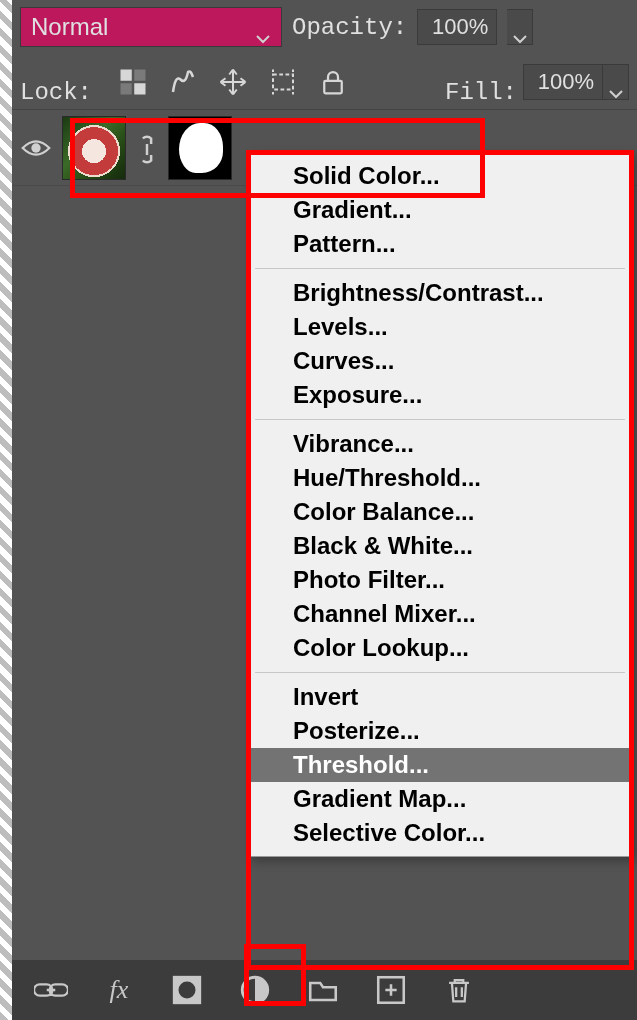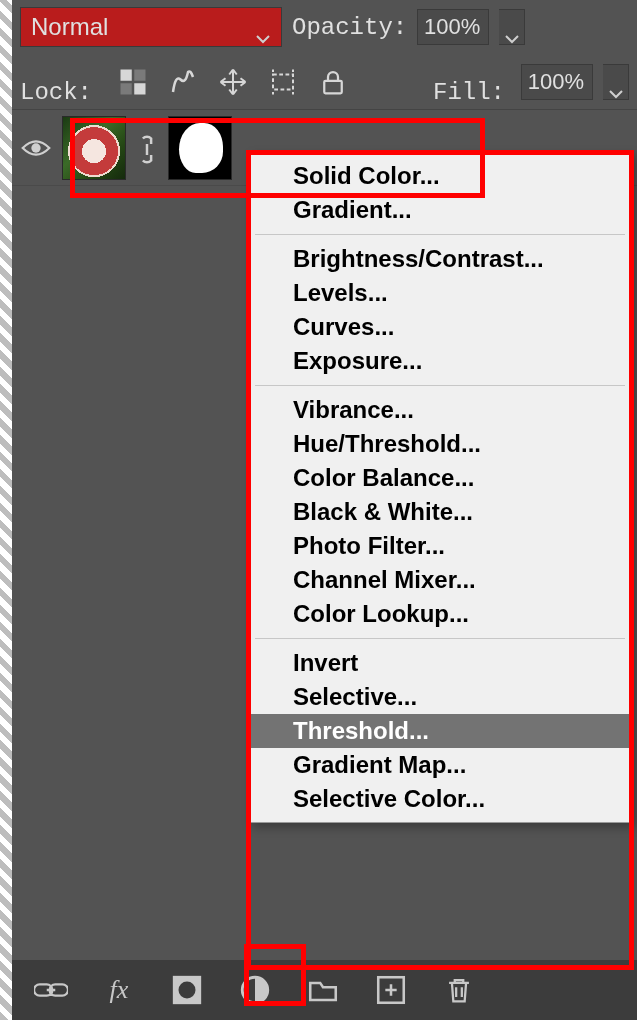--- a/index.html
+++ b/index.html
@@ -25,21 +25,21 @@
   }
   .row { display: flex; align-items: center; }
   .top-row {
     height: 54px;
     padding: 0 8px;
     gap: 10px;
   }
   .blend-select {
     flex: 0 0 262px;
     height: 40px;
-    background: #b91c1c;
+    background: #be185d;
     border: 1px solid #3a3a3a;
     display: flex;
     align-items: center;
     justify-content: space-between;
     padding: 0 10px;
   }
   .blend-select span { font-size: 24px; color: #e0e0e0; }
   .chev {
     width: 16px; height: 10px;
     display: inline-block;
@@ -48,42 +48,42 @@
   .label { color: #e0e0e0; font-size: 24px; font-family: Liberation Mono, monospace; }
   .num-field {
     height: 36px;
     background: #4a4a4a;
     border: 1px solid #3a3a3a;
     padding: 0 8px;
     display: flex; align-items: center; justify-content: flex-end;
     color: #e0e0e0;
     font-size: 22px;
   }
-  .opacity-field { width: 72px; }
+  .opacity-field { width: 80px; }
   .dropdown-arrow-btn {
     width: 26px; height: 36px;
     background: #4a4a4a;
     border: 1px solid #3a3a3a;
     border-left: none;
     display: flex; align-items: center; justify-content: center;
   }
   .lock-row {
     height: 56px;
     padding: 0 8px;
     gap: 20px;
     border-bottom: 1px solid #444;
   }
   .lock-row .label { margin-right: 6px; margin-top: 22px; }
   .lock-icon {
     width: 30px; height: 30px;
     display: flex; align-items: center; justify-content: center;
     color: #d7d7d7;
   }
   .lock-icon svg { width: 100%; height: 100%; }
-  .fill-group { margin-left: auto; display: flex; align-items: center; gap: 10px; }
+  .fill-group { margin-left: auto; display: flex; align-items: center; gap: 0; }
   .layers-area { position: relative; height: calc(100% - 54px - 56px - 60px); }
   .layer-row {
     height: 76px;
     display: flex; align-items: center;
     padding: 0 8px;
     gap: 10px;
     border-bottom: 1px solid #4a4a4a;
   }
   .eye {
     width: 32px; height: 32px;
@@ -294,36 +294,37 @@
           <path d="M5 7 h14 M9 7 V5 h6 v2 M7 7 l1 13 h8 l1-13 M10 10 v7 M14 10 v7" fill="none" stroke="#c8c8c8" stroke-width="1.6"></path>
         </svg>
     </span>
   </div>
 
 </div>
 
 <div class="context-menu" id="ctx-menu">
     <div class="menu-item">Solid Color...</div>
     <div class="menu-item">Gradient...</div>
+    <div class="menu-item">Pattern...</div>
     <div class="menu-sep"></div>
     <div class="menu-item">Brightness/Contrast...</div>
     <div class="menu-item">Levels...</div>
     <div class="menu-item">Curves...</div>
     <div class="menu-item">Exposure...</div>
     <div class="menu-sep"></div>
     <div class="menu-item">Vibrance...</div>
     <div class="menu-item">Hue/Threshold...</div>
     <div class="menu-item">Color Balance...</div>
     <div class="menu-item">Black &amp; White...</div>
     <div class="menu-item">Photo Filter...</div>
     <div class="menu-item">Channel Mixer...</div>
     <div class="menu-item">Color Lookup...</div>
     <div class="menu-sep"></div>
     <div class="menu-item">Invert</div>
-    <div class="menu-item">Selective...</div>
+    <div class="menu-item">Posterize...</div>
     <div class="menu-item highlight">Threshold...</div>
     <div class="menu-item">Gradient Map...</div>
     <div class="menu-item">Selective Color...</div>
   </div>
 
 <div class="redbox" style="left:70px; top:118px; width:415px; height:80px;"></div>
 <div class="redbox" style="left:246px; top:150px; width:388px; height:820px;"></div>
 <div class="redbox" style="left:244px; top:944px; width:62px; height:62px;"></div>
 
 </body></html>

